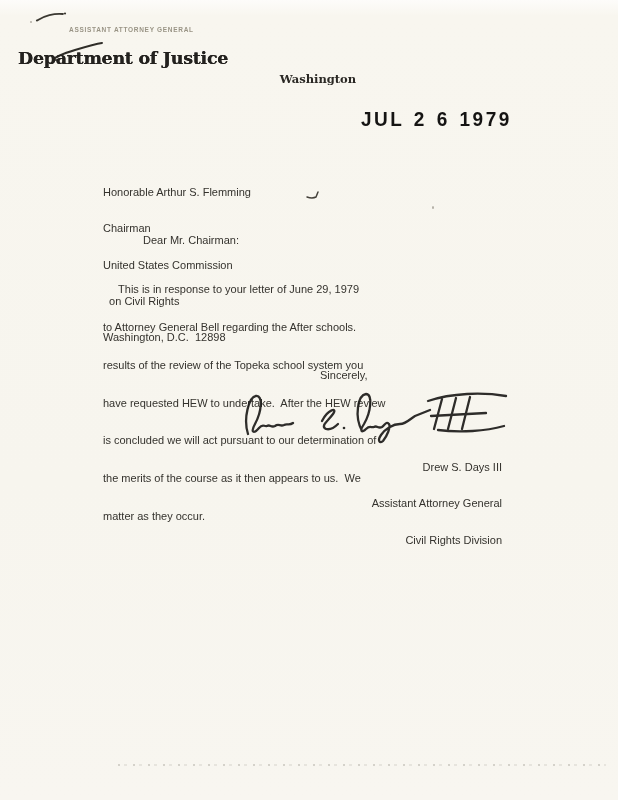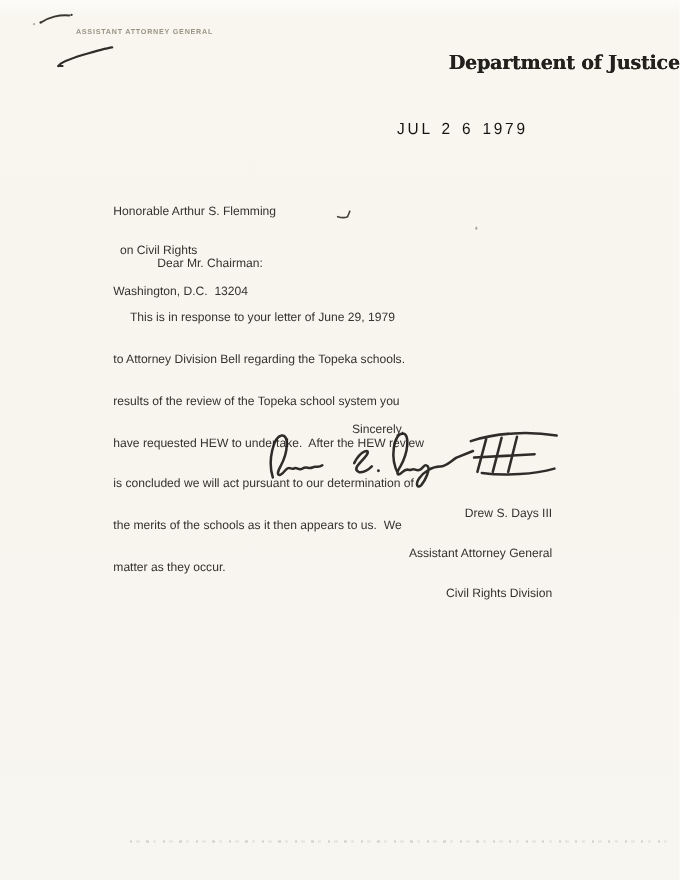--- a/index.html
+++ b/index.html
@@ -24,59 +24,59 @@
     font-size: 6.5px;
     font-weight: bold;
     letter-spacing: 0.7px;
     color: rgba(122, 115, 98, 0.75);
     white-space: nowrap;
   }
 
   
   .lh-title {
     left: 18px; width: 600px; top: 48px;
-    text-align: right;
+    text-align: left;
     font-family: "DejaVu Serif", serif;
     font-weight: bold;
     font-size: 17.5px;
     letter-spacing: -0.3px;
     color: #23211e;
     text-shadow: 0 0 0.4px #23211e;
   }
   .lh-sub {
     left: 18px; width: 600px; top: 72px;
     text-align: center;
     font-family: "DejaVu Serif", serif;
     font-weight: bold;
     font-size: 11.5px;
     color: #2a2824;
   }
 
   .date-stamp {
     left: 361px; top: 109px;
     font-family: "Liberation Sans", sans-serif;
-    font-weight: normal;
-    font-size: 14px;
+    font-weight: bold;
+    font-size: 19px;
     letter-spacing: 2.5px;
     word-spacing: 2px;
     color: #151413;
     white-space: pre;
     transform: scaleY(1.05);
   }
 
   .typed, .typed div {
     font-family: Liberation Sans, sans-serif;
     font-size: 11px;
     color: #34322d;
     white-space: pre;
   }
   .recipient { left: 103px; top: 162px; line-height: 12.1px; }
   .salutation { left: 103px; top: 234px; margin-left: 40px; }
   .body-par { left: 103px; top: 258px; line-height: 12.6px; }
-  .closing { left: 320px; top: 385px; }
+  .closing { left: 320px; top: 369px; }
   .sig-block { left: 262px; top: 436px; width: 240px; text-align: right; line-height: 12.3px; }
   .sig-block div { white-space: pre; }
 
   .sig-svg { left: 234px; top: 386px; }
   .pen1 { left: 35px; top: 7px; }
   .pen2 { left: 51px; top: 41px; }
   .pen3 { left: 305px; top: 188px; }
 
   .speck { background: rgba(110, 104, 92, 0.5); border-radius: 50%; }
 
@@ -102,43 +102,46 @@
   <div class="abs stamp-text">ASSISTANT ATTORNEY GENERAL</div>
 
   <svg class="abs pen2" width="54" height="22" viewBox="0 0 54 22">
     <path d="M2,19 C4,16 14,12 24,9 C34,6 44,3 51,2" stroke="#2f2d28" stroke-width="2" fill="none" stroke-linecap="round"></path>
     <path d="M2,19 L6,19" stroke="#2f2d28" stroke-width="1.6" fill="none" stroke-linecap="round"></path>
   </svg>
 
   <div class="abs speck" style="left:30px; top:21px; width:2px; height:2px;"></div>
 
   <div class="abs lh-title">Department of Justice</div>
+  <div class="abs lh-sub">Washington</div>
 
   <div class="abs date-stamp">JUL 2 6 1979</div>
 
   <div class="abs typed recipient">
     <div>Honorable Arthur S. Flemming</div>
+    <div>Chairman</div>
+    <div>United States Commission</div>
     <div>  on Civil Rights</div>
-    <div>Washington, D.C.  13204</div>
+    <div>Washington, D.C.  12898</div>
   </div>
 
   <svg class="abs pen3" width="18" height="14" viewBox="0 0 18 14">
     <path d="M2,9 C5,10 9,10 11,9 L13,4" stroke="#44413a" stroke-width="1.5" fill="none" stroke-linecap="round"></path>
   </svg>
   <div class="abs speck" style="left:432px; top:206px; width:2px; height:3px;"></div>
 
   <div class="abs typed salutation">Dear Mr. Chairman:</div>
 
   <div class="abs typed body-par">
     <div>     This is in response to your letter of June 29, 1979</div>
-    <div>to Attorney Division Bell regarding the Topeka schools.</div>
+    <div>to Attorney General Bell regarding the After schools.</div>
     <div>results of the review of the Topeka school system you</div>
     <div>have requested HEW to undertake.  After the HEW review</div>
     <div>is concluded we will act pursuant to our determination of</div>
-    <div>the merits of the schools as it then appears to us.  We</div>
+    <div>the merits of the course as it then appears to us.  We</div>
     <div>matter as they occur.</div>
   </div>
 
   <div class="abs typed closing">Sincerely,</div>
 
   <svg class="abs sig-svg" width="292" height="58" viewBox="0 0 292 58">
     <g stroke="#1d1c1a" stroke-width="2.3" fill="none" stroke-linecap="round" stroke-linejoin="round" opacity="0.92">
 
       <path d="M14,48 C9,32 15,11 22,10 C29,9 28,25 21,38 C16,47 20,48 25,42 C29,37 30,41 33,40 C36,38 37,42 41,40 C45,37 46,41 50,39 C53,37 55,40 59,37"></path>
 

